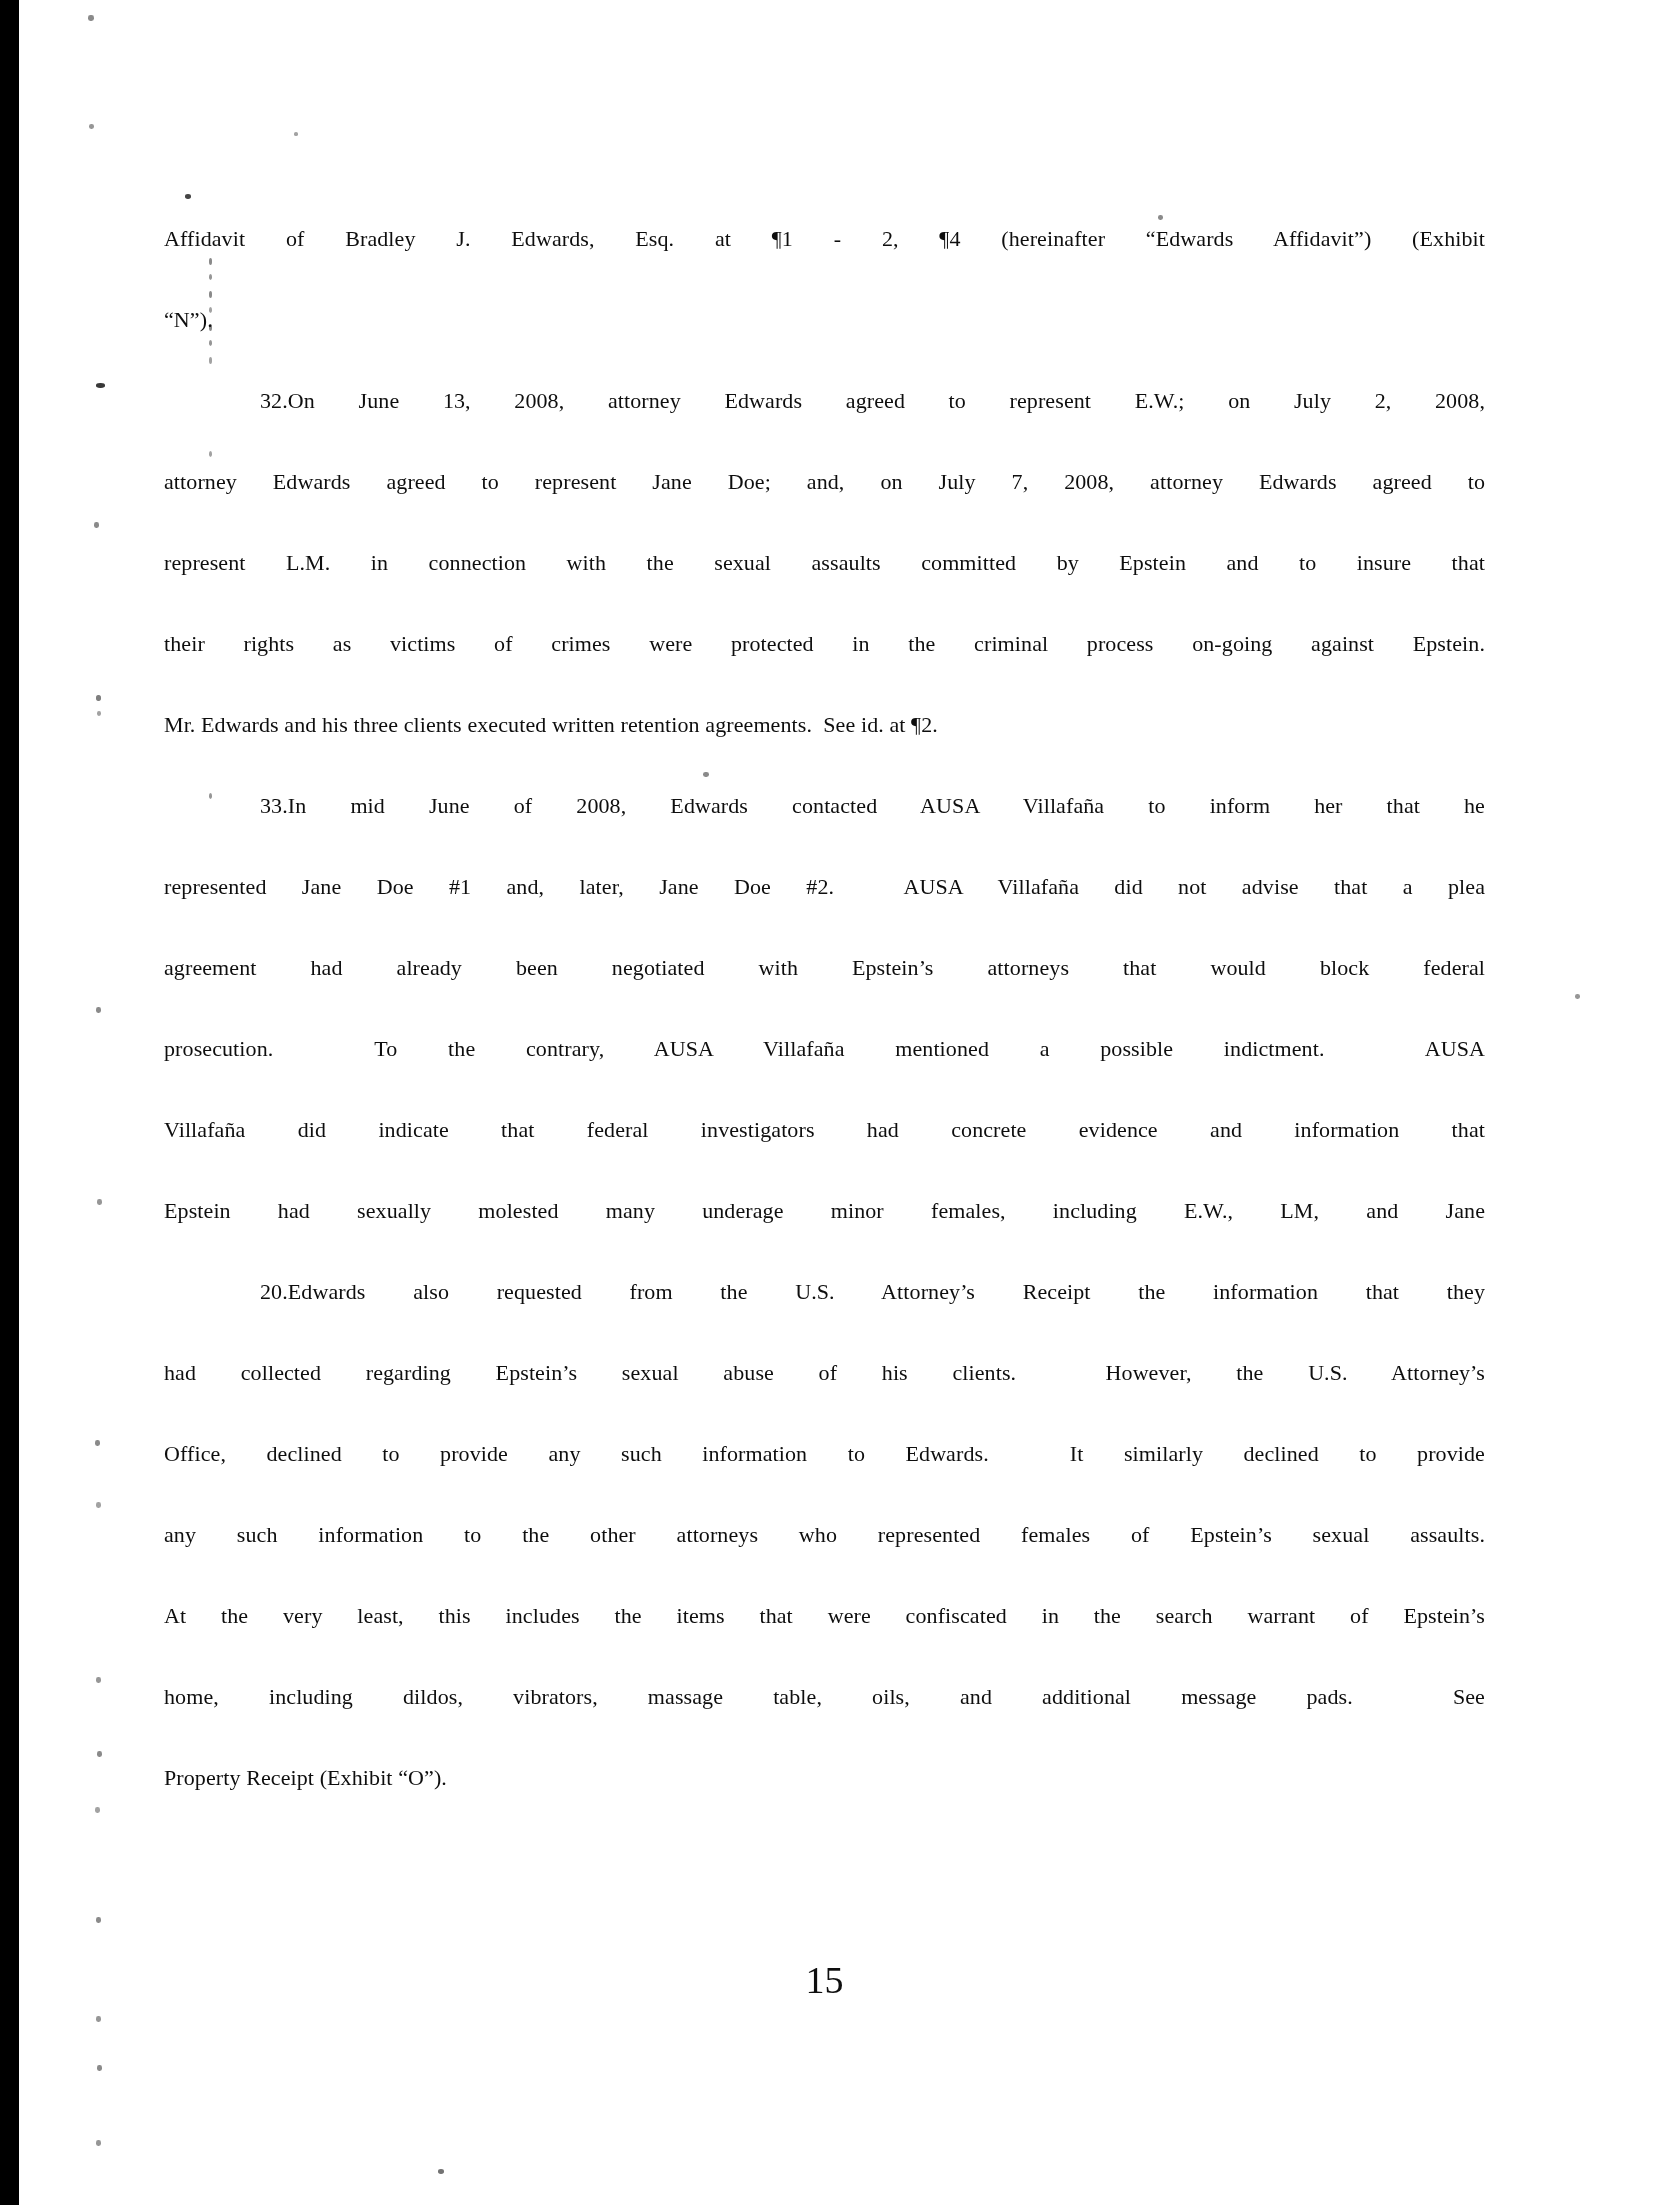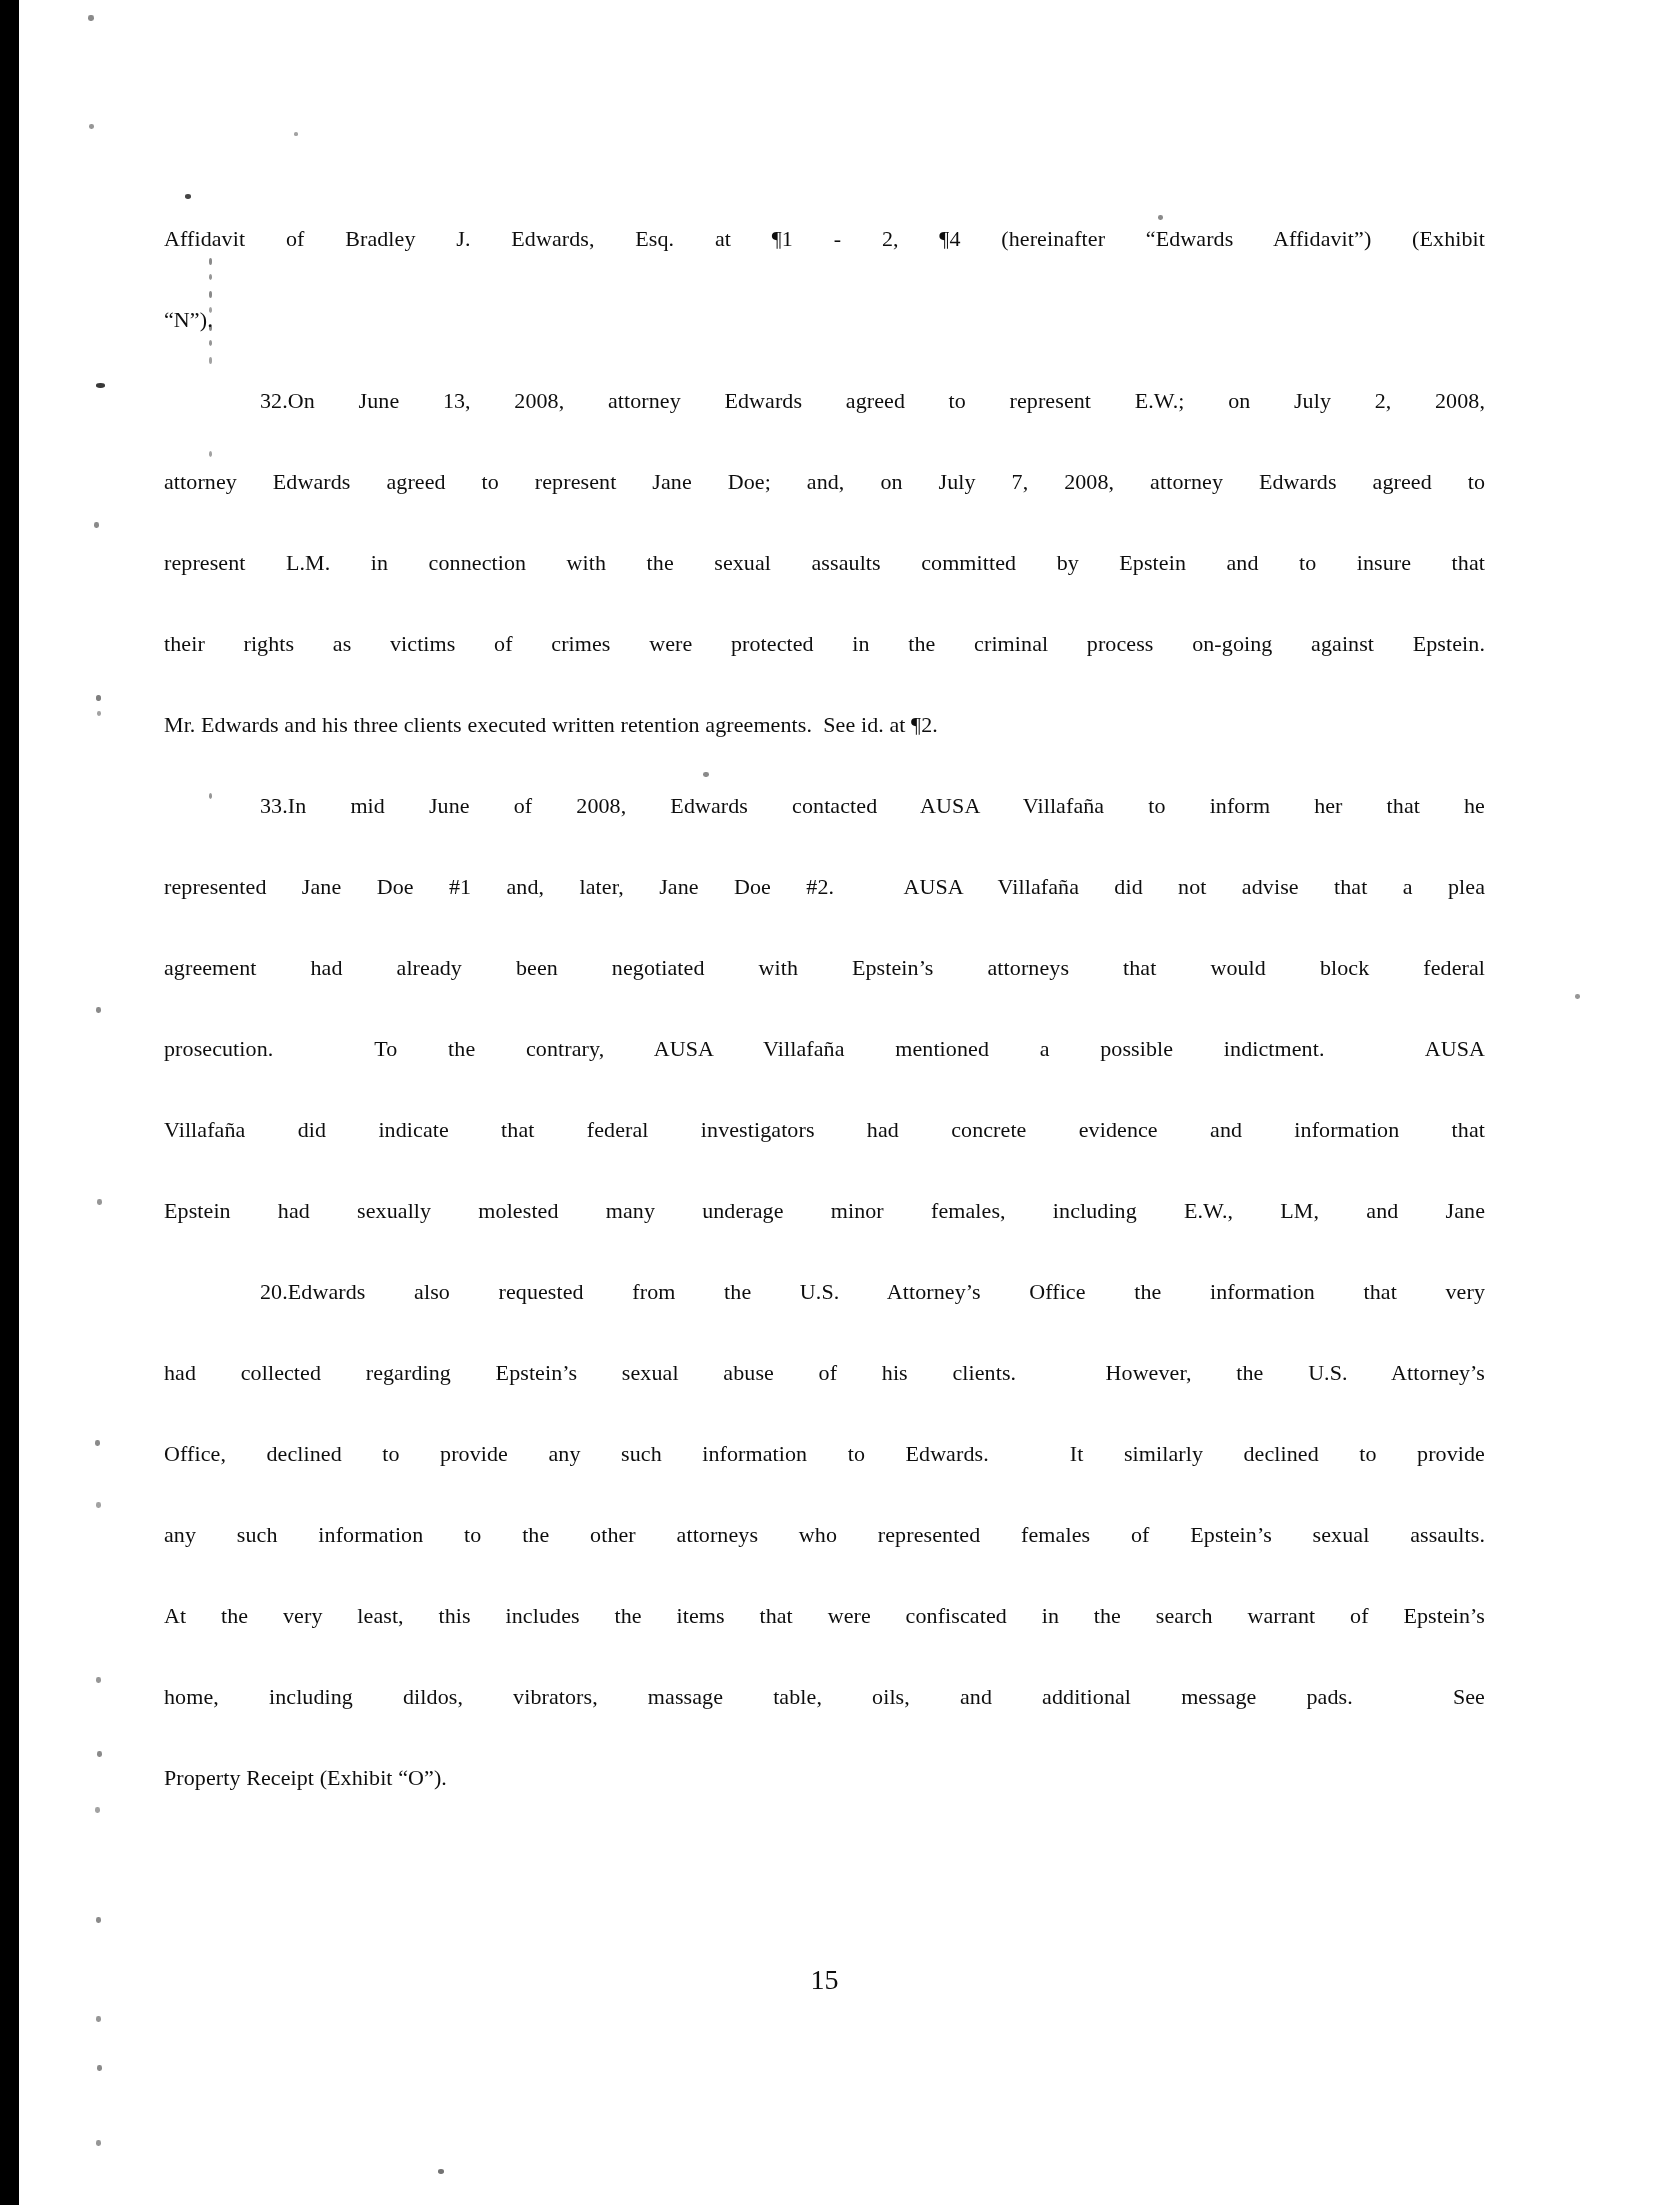--- a/index.html
+++ b/index.html
@@ -41,21 +41,21 @@
     margin-left: 96px;
   }
   .pageno {
     position: absolute;
     left: 164px;
     top: 1956px;
     width: 1321px;
     height: 48px;
     line-height: 48px;
     text-align: center;
-    font-size: 28px;
+    font-size: 38px;
   }
   .speck {
     position: absolute;
     background: #161616;
     border-radius: 45%;
   }
 </style>
 </head>
 <body>
 
@@ -68,21 +68,21 @@
       <div class="line j"><span>attorney Edwards agreed to represent Jane Doe; and, on July 7, 2008, attorney Edwards agreed to</span></div>
       <div class="line j"><span>represent L.M. in connection with the sexual assaults committed by Epstein and to insure that</span></div>
       <div class="line j"><span>their rights as victims of crimes were protected in the criminal process on-going against Epstein.</span></div>
       <div class="line"><span>Mr. Edwards and his three clients executed written retention agreements.&nbsp; </span><span class="seg-italic">See id.</span><span> at ¶2.</span></div>
       <div class="line j"><span class="pnum">33.</span><span>In mid June of 2008, Edwards contacted AUSA Villafaña to inform her that he</span></div>
       <div class="line j"><span>represented Jane Doe #1 and, later, Jane Doe #2.&nbsp; AUSA Villafaña did not advise that a plea</span></div>
       <div class="line j"><span>agreement had already been negotiated with Epstein’s attorneys that would block federal</span></div>
       <div class="line j"><span>prosecution.&nbsp; To the contrary, AUSA Villafaña mentioned a possible indictment.&nbsp; AUSA</span></div>
       <div class="line j"><span>Villafaña did indicate that federal investigators had concrete evidence and information that</span></div>
       <div class="line j"><span>Epstein had sexually molested many underage minor females, including E.W., LM, and Jane</span></div>
-      <div class="line j"><span class="pnum">20.</span><span>Edwards also requested from the U.S. Attorney’s Office the information that very</span></div>
+      <div class="line j"><span class="pnum">20.</span><span>Edwards also requested from the U.S. Attorney’s Receipt the information that they</span></div>
       <div class="line j"><span>had collected regarding Epstein’s sexual abuse of his clients.&nbsp; However, the U.S. Attorney’s</span></div>
       <div class="line j"><span>Office, declined to provide any such information to Edwards.&nbsp; It similarly declined to provide</span></div>
       <div class="line j"><span>any such information to the other attorneys who represented females of Epstein’s sexual assaults.</span></div>
       <div class="line j"><span>At the very least, this includes the items that were confiscated in the search warrant of Epstein’s</span></div>
       <div class="line j"><span>home, including dildos, vibrators, massage table, oils, and additional message pads.&nbsp; </span><span class="seg-italic">See</span></div>
       <div class="line"><span>Property Receipt (Exhibit “O”).</span></div>
     </div>
   <div class="pageno">15</div>
   <div id="noise">
       <div class="speck" style="left: 88px; top: 15px; width: 5.5px; height: 5.5px; opacity: 0.5;"></div>

